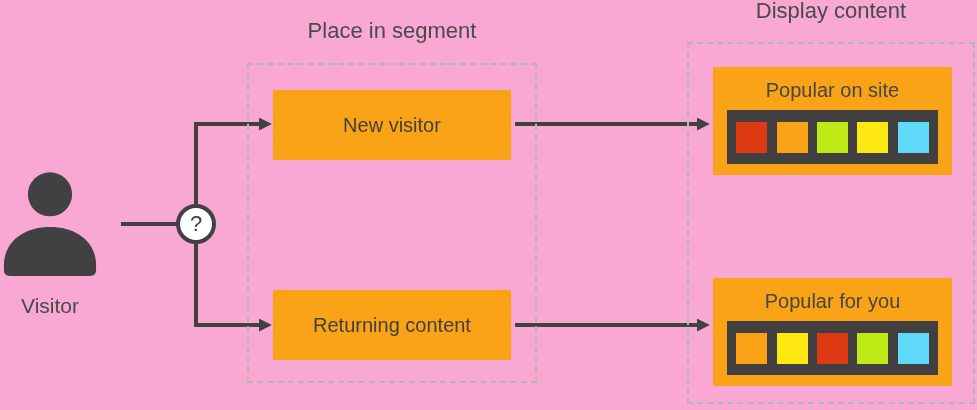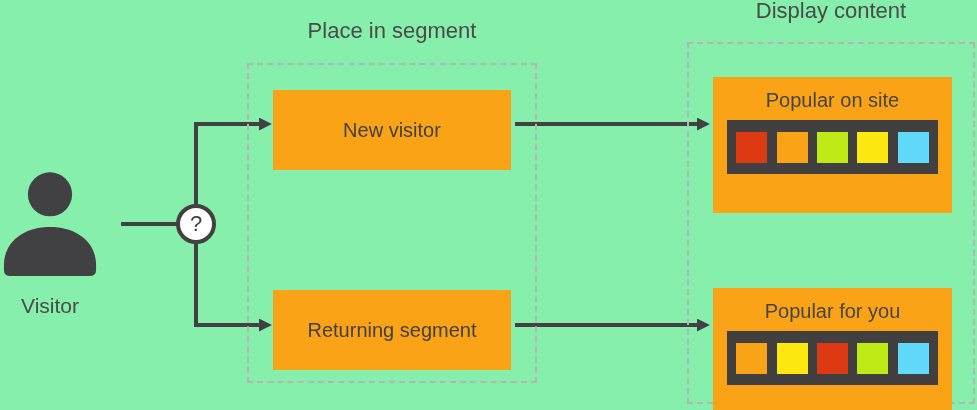--- a/index.html
+++ b/index.html
@@ -1,19 +1,19 @@
 <!DOCTYPE html>
 <html><head>
 <meta charset="utf-8">
 <style>
   html,body{margin:0;padding:0;background:#ffffff;}
   .canvas{
     position:relative;
     width:977px;height:410px;
-    background:#86efac;
+    background:#f9a8d4;
     font-family:"Liberation Sans","DejaVu Sans",sans-serif;
     overflow:hidden;
   }
   .connectors{position:absolute;left:0;top:0;width:977px;height:410px;}
 
   
   .visitor{position:absolute;left:2px;top:172px;width:96px;text-align:center;}
   .visitor svg{display:block;margin:0 auto;}
   .visitor-label{margin-top:16px;font-size:21px;color:#4a4a4a;}
 
@@ -31,32 +31,31 @@
   .group-display{left:687px;top:42px;width:288px;height:362px;}
 
   .group-title{
     position:absolute;text-align:center;font-size:22px;color:#4a4a4a;
   }
   .title-segment{left:247px;top:18px;width:290px;}
   .title-display{left:687px;top:-2px;width:288px;}
 
   
   .node{
-    position:absolute;width:238px;height:80px;background:#fba316;
+    position:absolute;width:238px;height:70px;background:#fba316;
     display:flex;align-items:center;justify-content:center;
     font-size:20px;color:#414042;
   }
   .node-new{left:273px;top:90px;}
   .node-returning{left:273px;top:290px;}
 
   
   .card{
-    position:absolute;width:239px;height:136px;background:#fba316;
+    position:absolute;width:239px;height:108px;background:#fba316;
     box-sizing:border-box;
-    margin-top:10px;
   }
   .card-on-site{left:713px;top:67px;}
   .card-for-you{left:713px;top:278px;}
   .card-title{margin-top:12px;text-align:center;font-size:20px;color:#464646;}
   .tile-strip{
     width:211px;height:54px;margin:8px auto 0;background:#413f3f;
     display:flex;align-items:center;justify-content:space-evenly;
   }
   .tile{width:31px;height:31px;}
 </style>
@@ -90,21 +89,21 @@
       <path d="M8,108 Q2,108 2,102 L2,97 C2,72 23,57 50,57 C77,57 98,72 98,97 L98,102 Q98,108 92,108 Z" fill="#414042"></path>
     </svg>
     <div class="visitor-label">Visitor</div>
   </div>
 
   <div class="decision">
     <span>?</span>
   </div>
 
   <div class="node node-new">New visitor</div>
-  <div class="node node-returning">Returning segment</div>
+  <div class="node node-returning">Returning content</div>
 
   <div class="card card-on-site">
     <div class="card-title">Popular on site</div>
     <div class="tile-strip">
         <div class="tile" style="background: rgb(221, 57, 18);"></div>
         <div class="tile" style="background: rgb(251, 163, 22);"></div>
         <div class="tile" style="background: rgb(192, 234, 22);"></div>
         <div class="tile" style="background: rgb(254, 232, 18);"></div>
         <div class="tile" style="background: rgb(97, 217, 250);"></div>
       </div>

